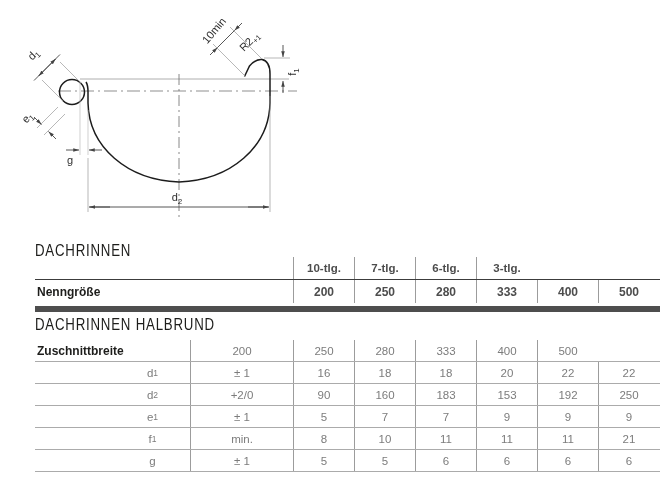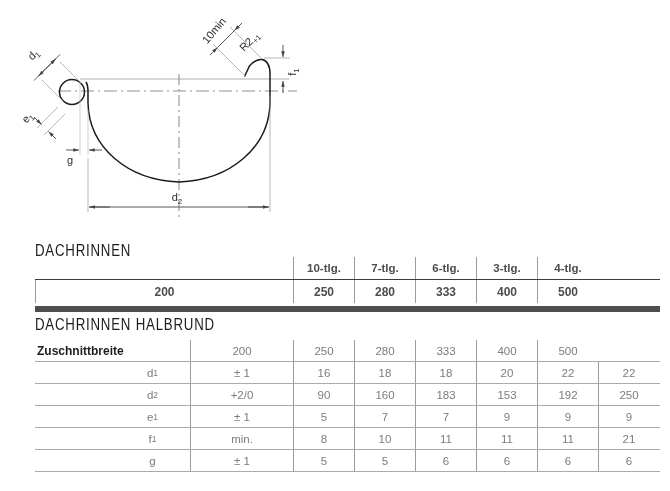--- a/index.html
+++ b/index.html
@@ -124,23 +124,23 @@
 
   <div id="heading1" class="heading">DACHRINNEN</div>
 
   <div id="tbl1" class="tbl">
     <div class="t1-row t1-head">
       <div class="cell left"></div>
       <div class="cell vc chead">10-tlg.</div>
       <div class="cell vc chead">7-tlg.</div>
       <div class="cell vc chead">6-tlg.</div>
       <div class="cell vc chead">3-tlg.</div>
-      <div class="cell vc chead">4-tlg.</div>
     </div>
     <div class="t1-row">
+      <div class="cell left lbl">Nenngröße</div>
       <div class="cell vc bval">200</div>
       <div class="cell vc bval">250</div>
       <div class="cell vc bval">280</div>
       <div class="cell vc bval">333</div>
       <div class="cell vc bval">400</div>
       <div class="cell vc bval">500</div>
     </div>
   </div>
 
   <div id="divider-bar"></div>

